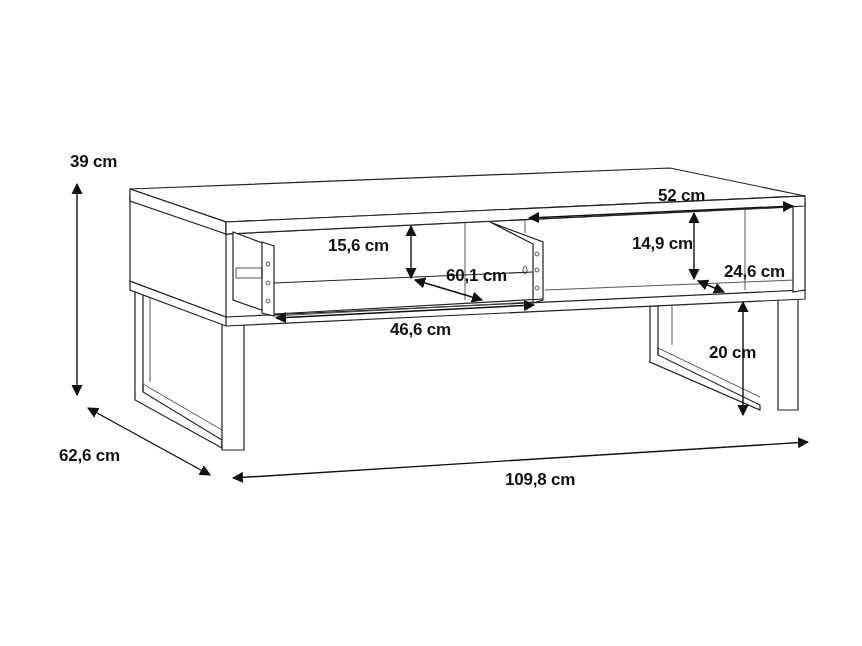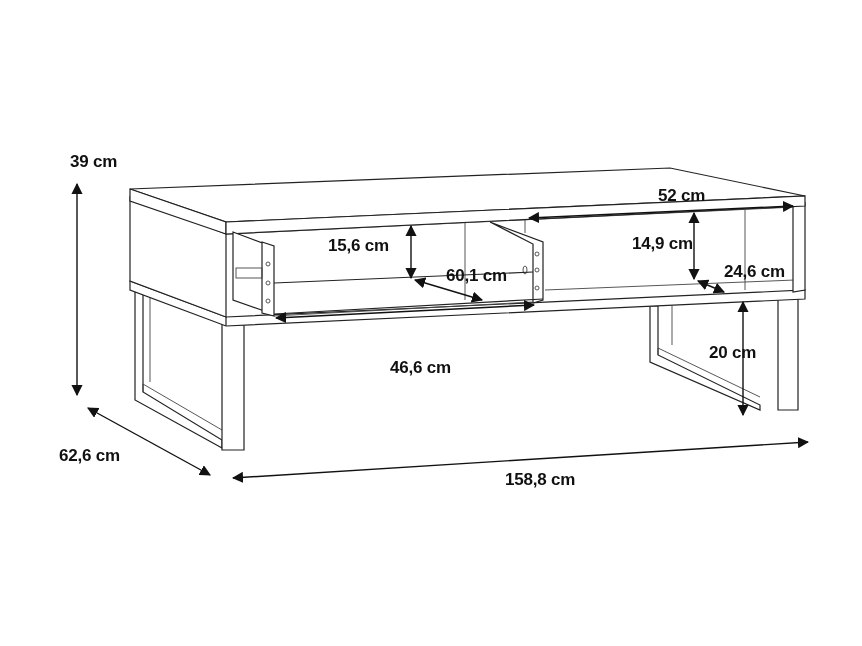--- a/index.html
+++ b/index.html
@@ -93,21 +93,21 @@
       <line class="arrow" x1="276" y1="318" x2="534" y2="305" marker-start="url(#ah)" marker-end="url(#ah)"></line>
       <line class="arrow" x1="529" y1="218" x2="793" y2="206" marker-start="url(#ah)" marker-end="url(#ah)"></line>
       <line class="arrow" x1="694" y1="213" x2="694" y2="279" marker-start="url(#ah)" marker-end="url(#ah)"></line>
       <line class="arrow" x1="698" y1="281" x2="724" y2="292" marker-start="url(#ah)" marker-end="url(#ah)"></line>
       <line class="arrow" x1="743" y1="302" x2="743" y2="415" marker-start="url(#ah)" marker-end="url(#ah)"></line>
     </g>
   </svg>
 
   <span class="dim-label" style="left:70px; top:152px;">39 cm</span>
   <span class="dim-label" style="left:53px; top:446px;margin-left:6px;">62,6 cm</span>
-  <span class="dim-label" style="left:505px; top:470px;">158,8 cm</span>
+  <span class="dim-label" style="left:505px; top:470px;">109,8 cm</span>
   <span class="dim-label" style="left:328px; top:236px;">15,6 cm</span>
   <span class="dim-label" style="left:446px; top:266px;">60,1 cm</span>
-  <span class="dim-label" style="left:390px; top:320px;margin-top:38px;">46,6 cm</span>
+  <span class="dim-label" style="left:390px; top:320px;">46,6 cm</span>
   <span class="dim-label" style="left:622px; top:186px;margin-left:36px;">52 cm</span>
   <span class="dim-label" style="left:620px; top:234px;margin-left:12px;">14,9 cm</span>
   <span class="dim-label" style="left:724px; top:262px;">24,6 cm</span>
   <span class="dim-label" style="left:685px; top:343px;margin-left:24px;">20 cm</span>
 </div>
 
 </body></html>

